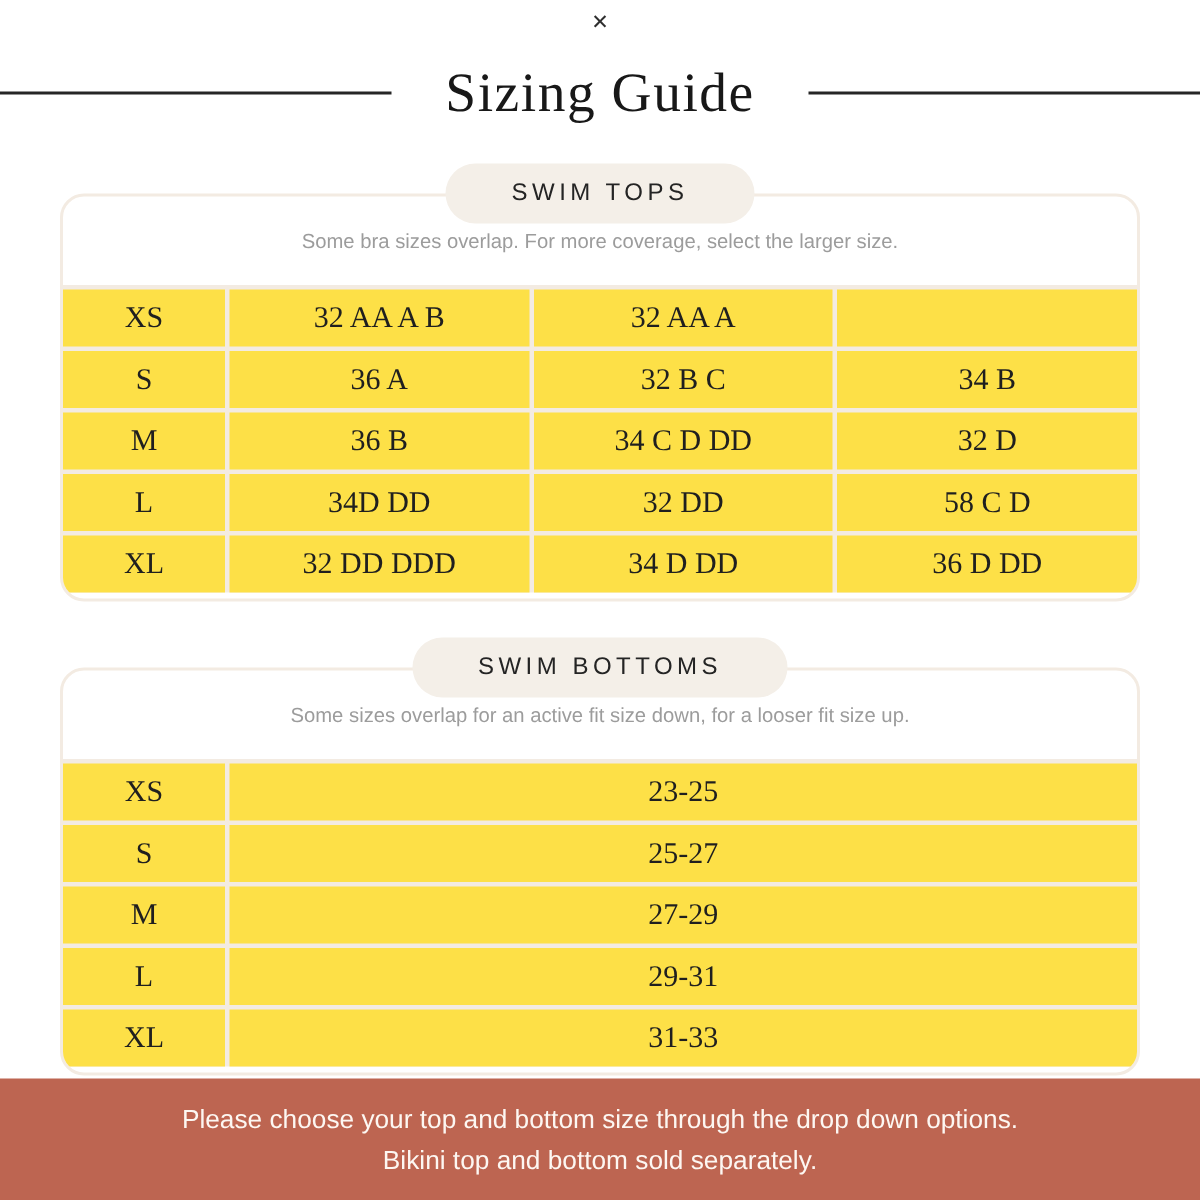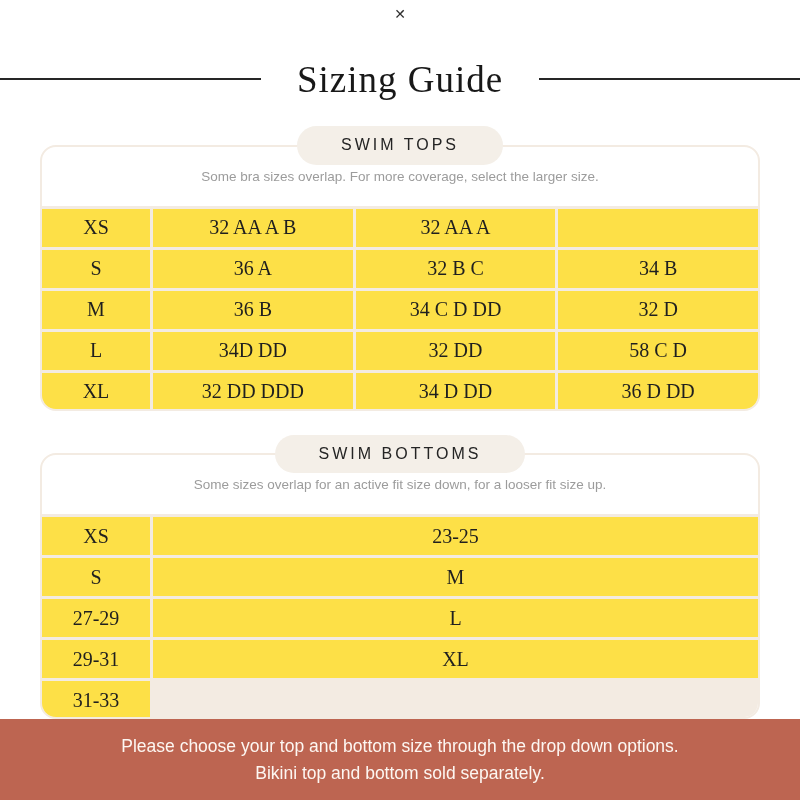--- a/index.html
+++ b/index.html
@@ -10,21 +10,21 @@
     font-family:"Liberation Serif", serif;
     overflow:hidden;
     position:relative;
   }
   .close-row { display:flex; justify-content:center; margin-top:6px; }
   .close-btn {
     font-family:"Liberation Sans", sans-serif;
     font-size:14px; line-height:16px; color:#2f2f2f;
     cursor:pointer; user-select:none;
   }
-  .title-row { display:flex; align-items:center; margin-top:37px; height:40px; }
+  .title-row { display:flex; align-items:center; margin-top:20px; height:40px; }
   .rule { flex:1; height:2px; background:#262626; }
   .page-title {
     margin:0 36px;
     font-size:37px; font-weight:400; letter-spacing:1px;
     color:#181818; white-space:nowrap;
   }
   .badge {
     position:relative; z-index:2;
     width:max-content; margin:0 auto -20px auto;
     background:#f4efe8; border-radius:24px;
@@ -116,20 +116,21 @@
 </div>
 
 <div class="badge badge-bottom">SWIM BOTTOMS</div>
 <div class="panel">
   <p class="note">Some sizes overlap for an active fit size down, for a looser fit size up.</p>
   <div class="grid cols2">
     <div class="cell">XS</div>
     <div class="cell">23-25</div>
 
     <div class="cell">S</div>
+    <div class="cell">25-27</div>
 
     <div class="cell">M</div>
     <div class="cell">27-29</div>
 
     <div class="cell">L</div>
     <div class="cell">29-31</div>
 
     <div class="cell">XL</div>
     <div class="cell">31-33</div>
   </div>

